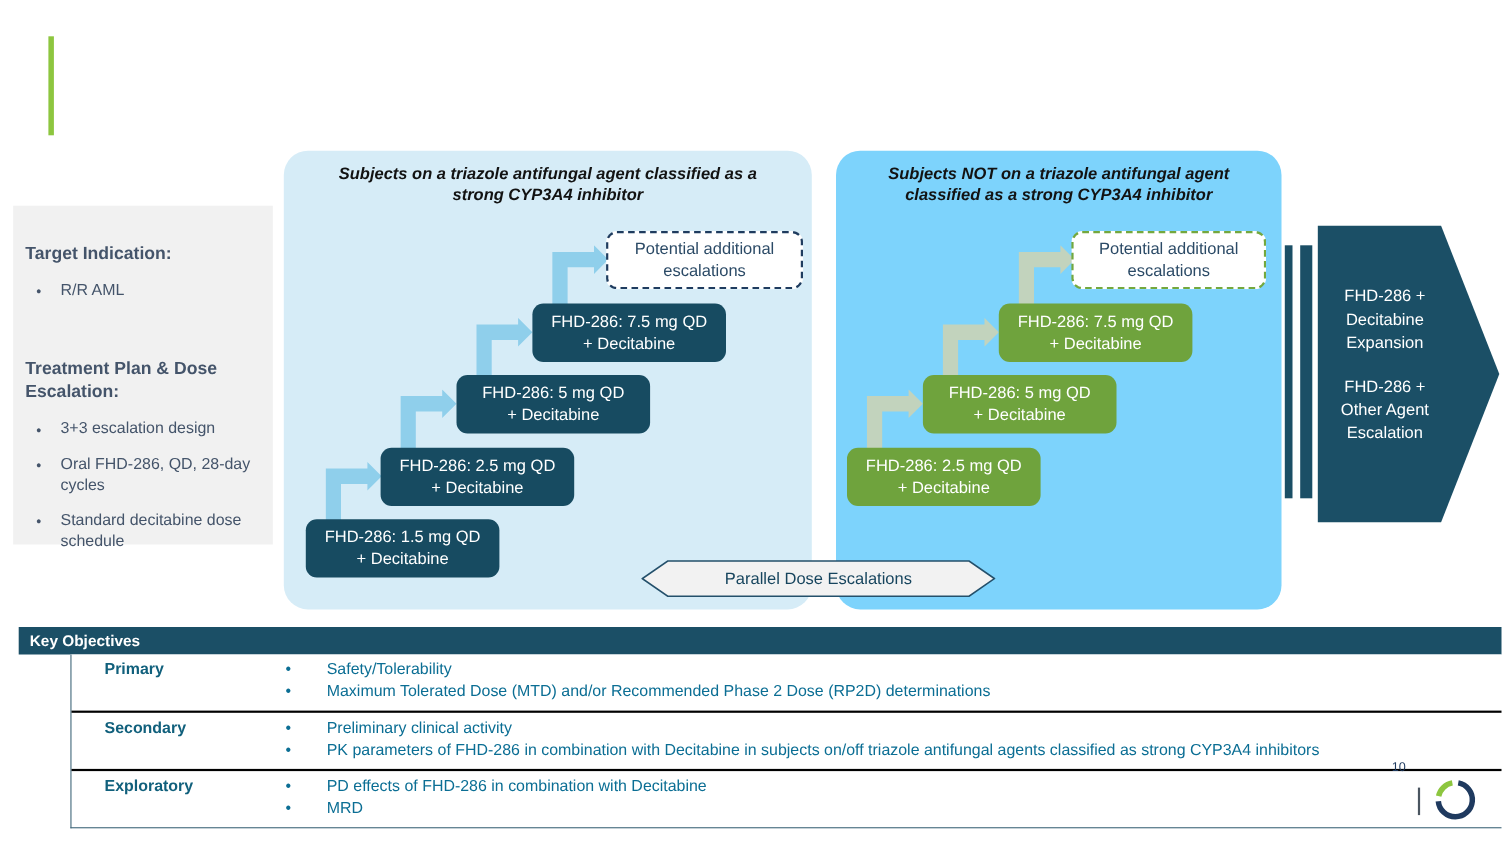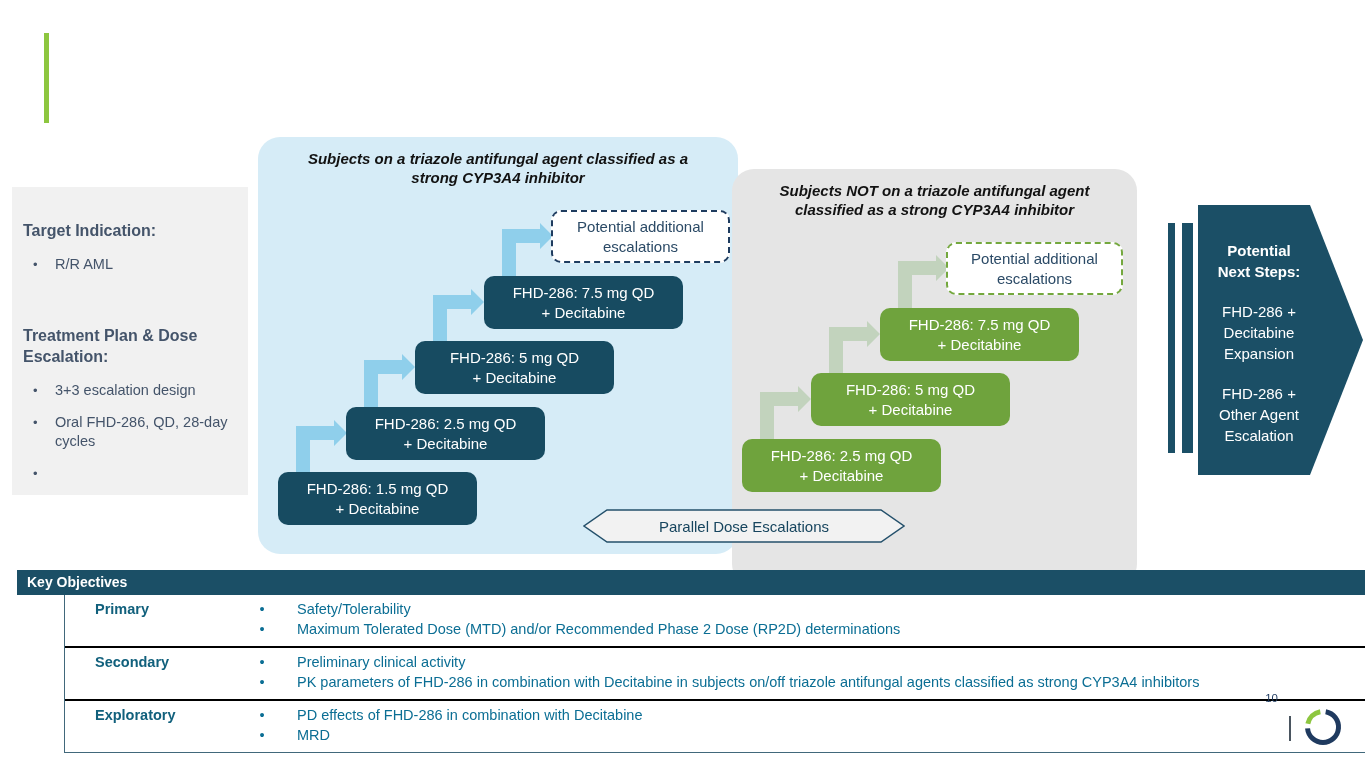--- a/index.html
+++ b/index.html
@@ -24,31 +24,31 @@
     background:#f1f1f1; color:#44546a; padding-top:33px;
   }
   .info-heading { font-size:16px; font-weight:bold; padding-left:11px; line-height:21px; }
   .info-gap-sm { height:14px; } .info-gap-lg { height:38px; }
   .info-item { display:flex; font-size:14.5px; line-height:19px; margin-bottom:13px; }
   .info-blt { flex:0 0 14px; margin-left:21px; margin-right:8px; font-size:13px; }
 
   
   .panel { position:absolute; top:137px; height:417px; border-radius:22px; }
   .panel-blue  { left:258px; width:480px; background:#d6ecf7; }
-  .panel-green { left:732px; width:405px; background:#e5e5e5;margin-top:32px; }
+  .panel-green { left:760px; width:405px; background:#7dd3fc; }
   .panel-header {
     position:absolute; top:12px; left:0; right:0; margin:0 auto;
     text-align:center; font-size:15px; font-weight:bold; font-style:italic;
     color:#121212; line-height:19px;
   }
   .panel-blue  .panel-header { width:440px; }
   .panel-green .panel-header { width:350px; }
 
   .step-box {
-    position:absolute; width:199px; height:53px; border-radius:10px;
+    position:absolute; width:176px; height:53px; border-radius:10px;
     display:flex; flex-direction:column; align-items:center; justify-content:center;
     color:#ffffff; font-size:15px; line-height:20px; text-align:center;
   }
   .panel-blue  .step-box { background:#174b61; }
   .panel-green .step-box { background:#6fa33d; }
 
   .dash-box {
     position:absolute; width:179px; height:53px; border-radius:10px; background:#ffffff;
     display:flex; flex-direction:column; align-items:center; justify-content:center;
     color:#2b4a66; font-size:15px; line-height:20px; text-align:center;
@@ -130,20 +130,21 @@
     <div class="info-item">
       <span class="info-blt">•</span>
       <span>3+3 escalation design</span>
     </div>
     <div class="info-item">
       <span class="info-blt">•</span>
       <span>Oral FHD-286, QD, 28-day cycles</span>
     </div>
     <div class="info-item">
       <span class="info-blt">•</span>
+      <span>Standard decitabine dose schedule</span>
     </div>
   </aside>
 
   <section class="panel panel-blue">
     <div class="panel-header"><span>Subjects on a triazole antifungal agent classified as a</span><br>
       <span>strong CYP3A4 inhibitor</span></div>
 
     <svg class="elbow ba1" viewBox="0 0 52 56">
         <polygon points="0,6 38,6 38,0 51,13 38,26 38,20 14,20 14,56 0,56" fill="#8fcfeb"></polygon>
       </svg>
@@ -217,24 +218,20 @@
     </svg>
     <span class="banner-label">Parallel Dose Escalations</span>
   </div>
 
   <div class="ns-bar ns-bar1"></div>
   <div class="ns-bar ns-bar2"></div>
   <svg class="ns-arrow" width="168" height="270" viewBox="0 0 168 270">
     <polygon points="1,0 113,0 166,135 113,270 1,270" fill="#1b4f66"></polygon>
   </svg>
   <div class="ns-text">
-    <div class="ns-heading">
-      <div>Potential</div>
-      <div>Next Steps:</div>
-    </div>
     <div class="ns-gap"></div>
     <div>
       <div>FHD-286 +</div>
       <div>Decitabine</div>
       <div>Expansion</div>
     </div>
     <div class="ns-gap"></div>
     <div>
       <div>FHD-286 +</div>
       <div>Other Agent</div>

